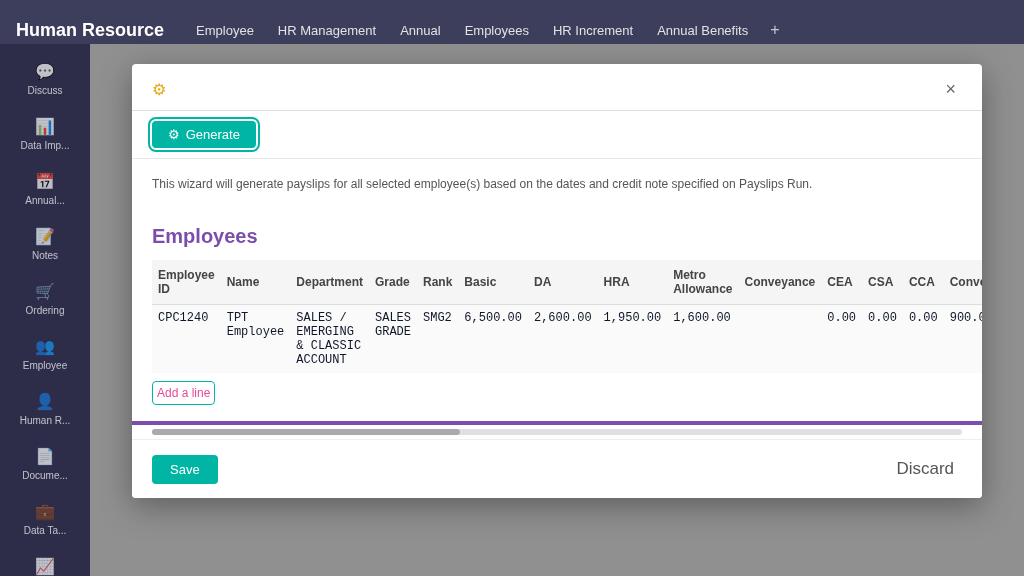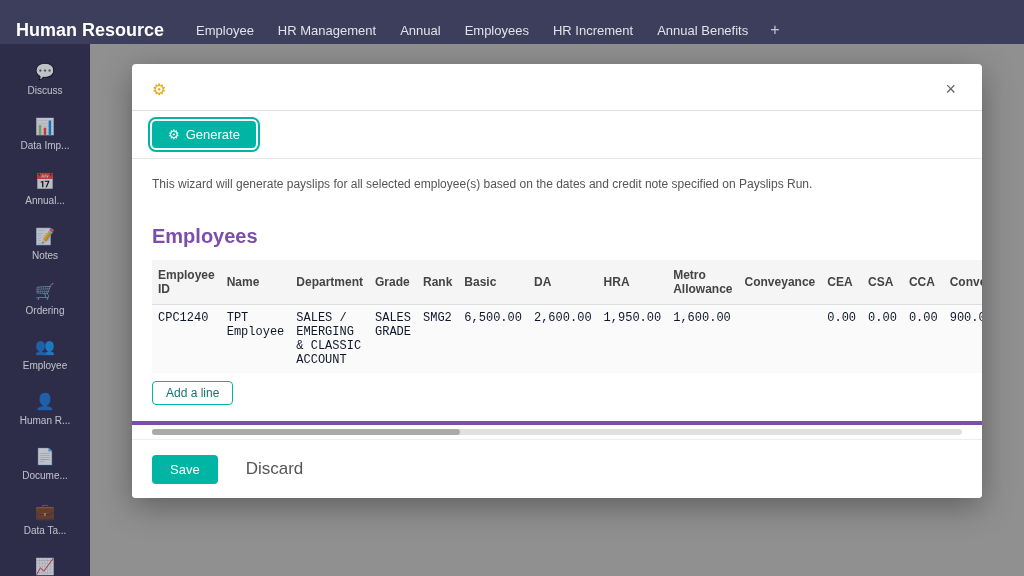--- a/index.html
+++ b/index.html
@@ -192,23 +192,23 @@
       color: #0f172a;
       vertical-align: top;
       font-family: Liberation Mono, monospace;
     }
     .employees-table tbody tr:nth-child(odd) { background: #fafafa; }
     .employees-table tbody tr:nth-child(even) { background: #f2f2f2; }
 
     .add-line-btn {
       background: transparent;
       border: 1px solid #00b5a3;
-      color: #0f766e;
+      color: #ec4899;
       border-radius: 4px;
-      padding: 4px 13px;
+      padding: 4px 4px;
       font-size: 12px;
       cursor: pointer;
       margin-top: 8px;
     }
 
     
     .purple-line {
       height: 4px;
       background: #7c4daa;
       margin: 0;
@@ -233,20 +233,21 @@
     }
 
     
     .modal-footer {
       padding: 12px 20px;
       display: flex;
       align-items: center;
       gap: 20px;
       border-top: 1px solid #eee;
       background: white;
+      justify-content: space-between;
     }
     .btn-save {
       background: #00b5a3;
       color: white;
       border: none;
       border-radius: 4px;
       padding: 7px 18px;
       font-size: 13px;
       cursor: pointer;
     }

